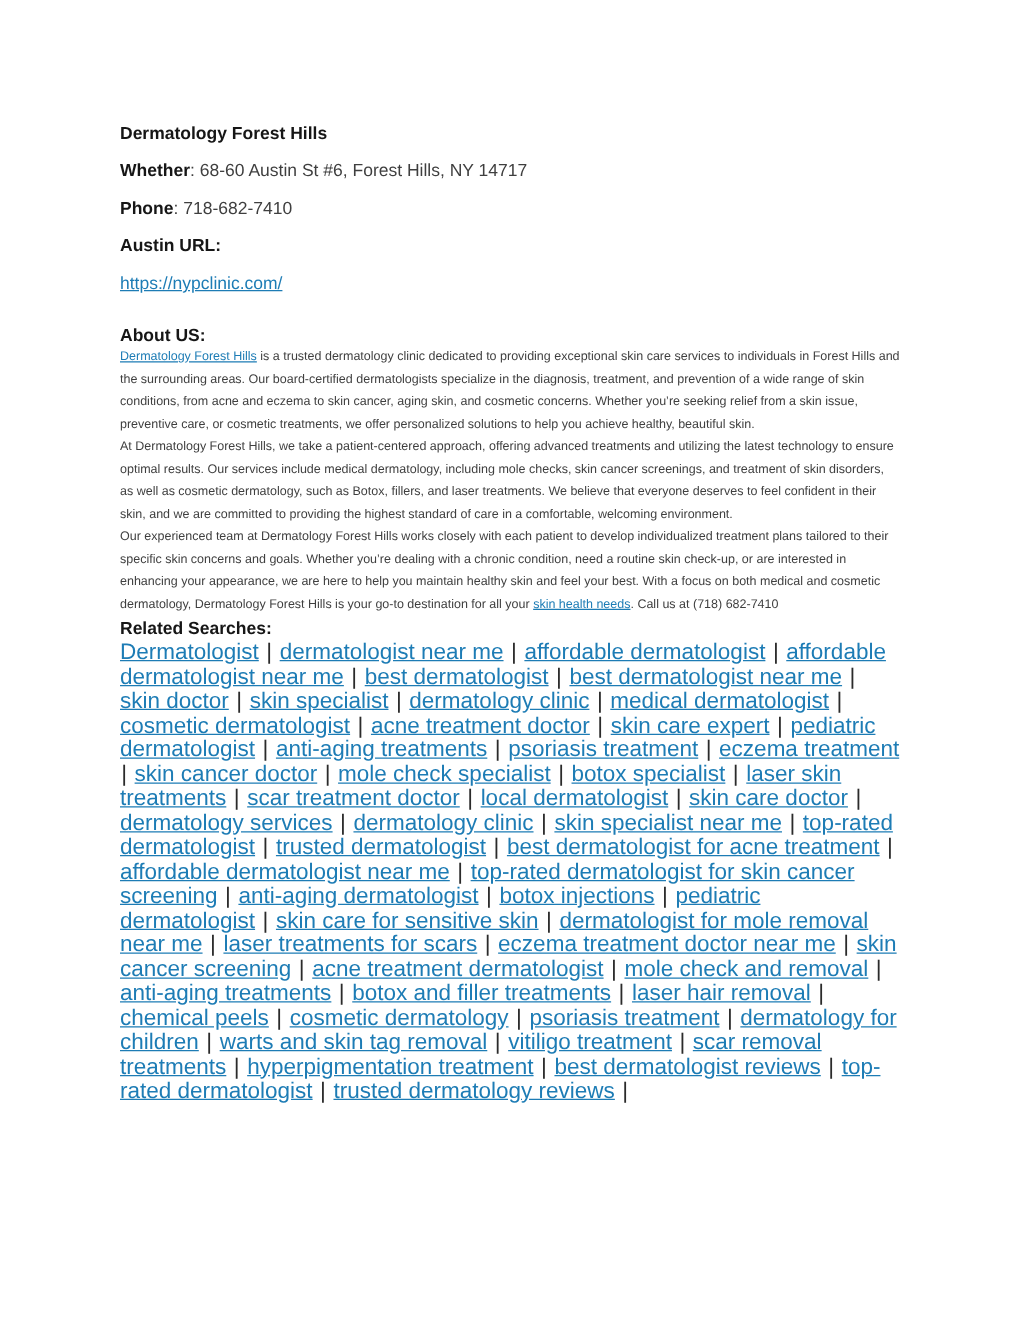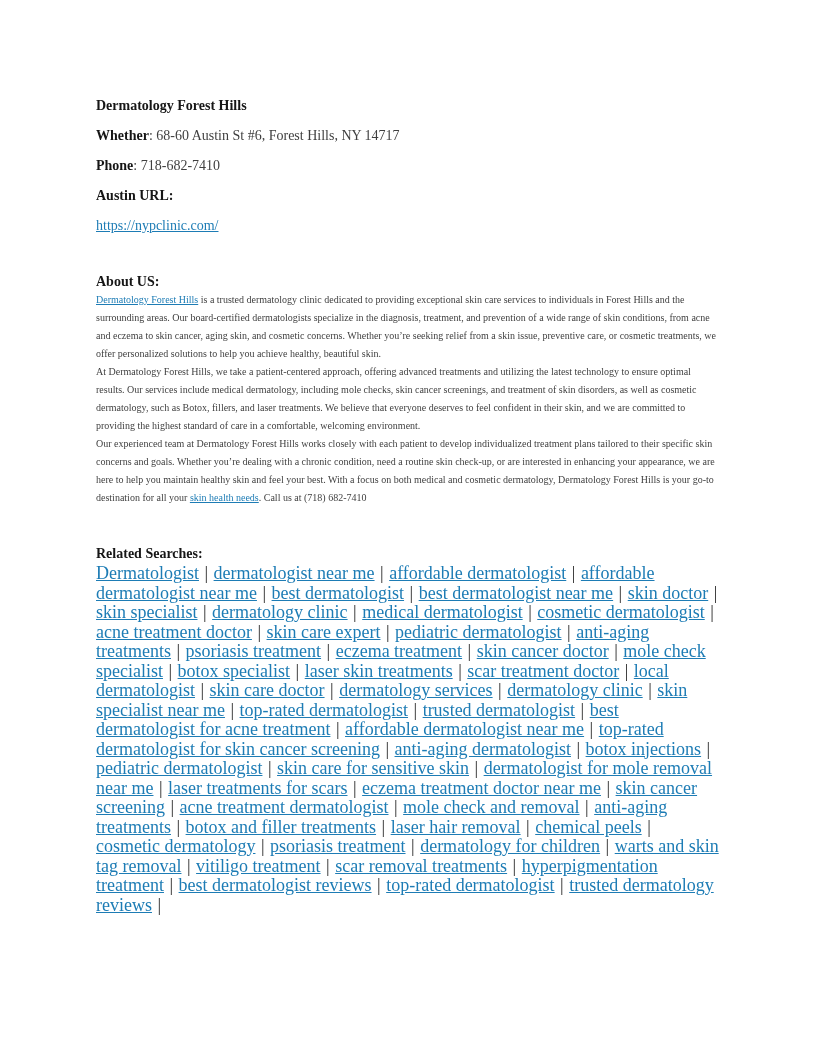--- a/index.html
+++ b/index.html
@@ -7,21 +7,20 @@
   body {
     font-family: "Liberation Sans", sans-serif;
     -webkit-font-smoothing: antialiased;
   }
   .page {
     width: 816px;
     min-height: 1056px;
     margin: 0 auto;
     background: var(--page-bg, #ffffff);
     padding: 97px 96px 32px 96px;
-    font-family: Liberation Serif, serif;
   }
   .line {
     font-size: 14px;
     line-height: 18px;
     margin-bottom: 12px;
     color: var(--body-text, #3f3f3f);
   }
   .bold {
     font-weight: bold;
     color: var(--heading-text, #161616);
@@ -29,23 +28,23 @@
   .link {
     color: var(--link, #1d7cb5);
     text-decoration: underline;
     cursor: pointer;
   }
   .para {
     font-size: 10px;
     line-height: 18px;
     color: var(--body-text, #3f3f3f);
   }
-  .about { margin-top: 38px; }
+  .about { margin-top: 24px; }
   .about .line { margin-bottom: 0; }
-  .related { margin-top: 38px; }
+  .related { }
   .related .line { margin-bottom: 1px; }
   .links {
     font-size: 18px;
     line-height: 19.5px;
     color: var(--body-text, #3f3f3f);
   }
   .sep {
     color: var(--separator, #2b2b2b);
     padding: 0 1px;
   }

